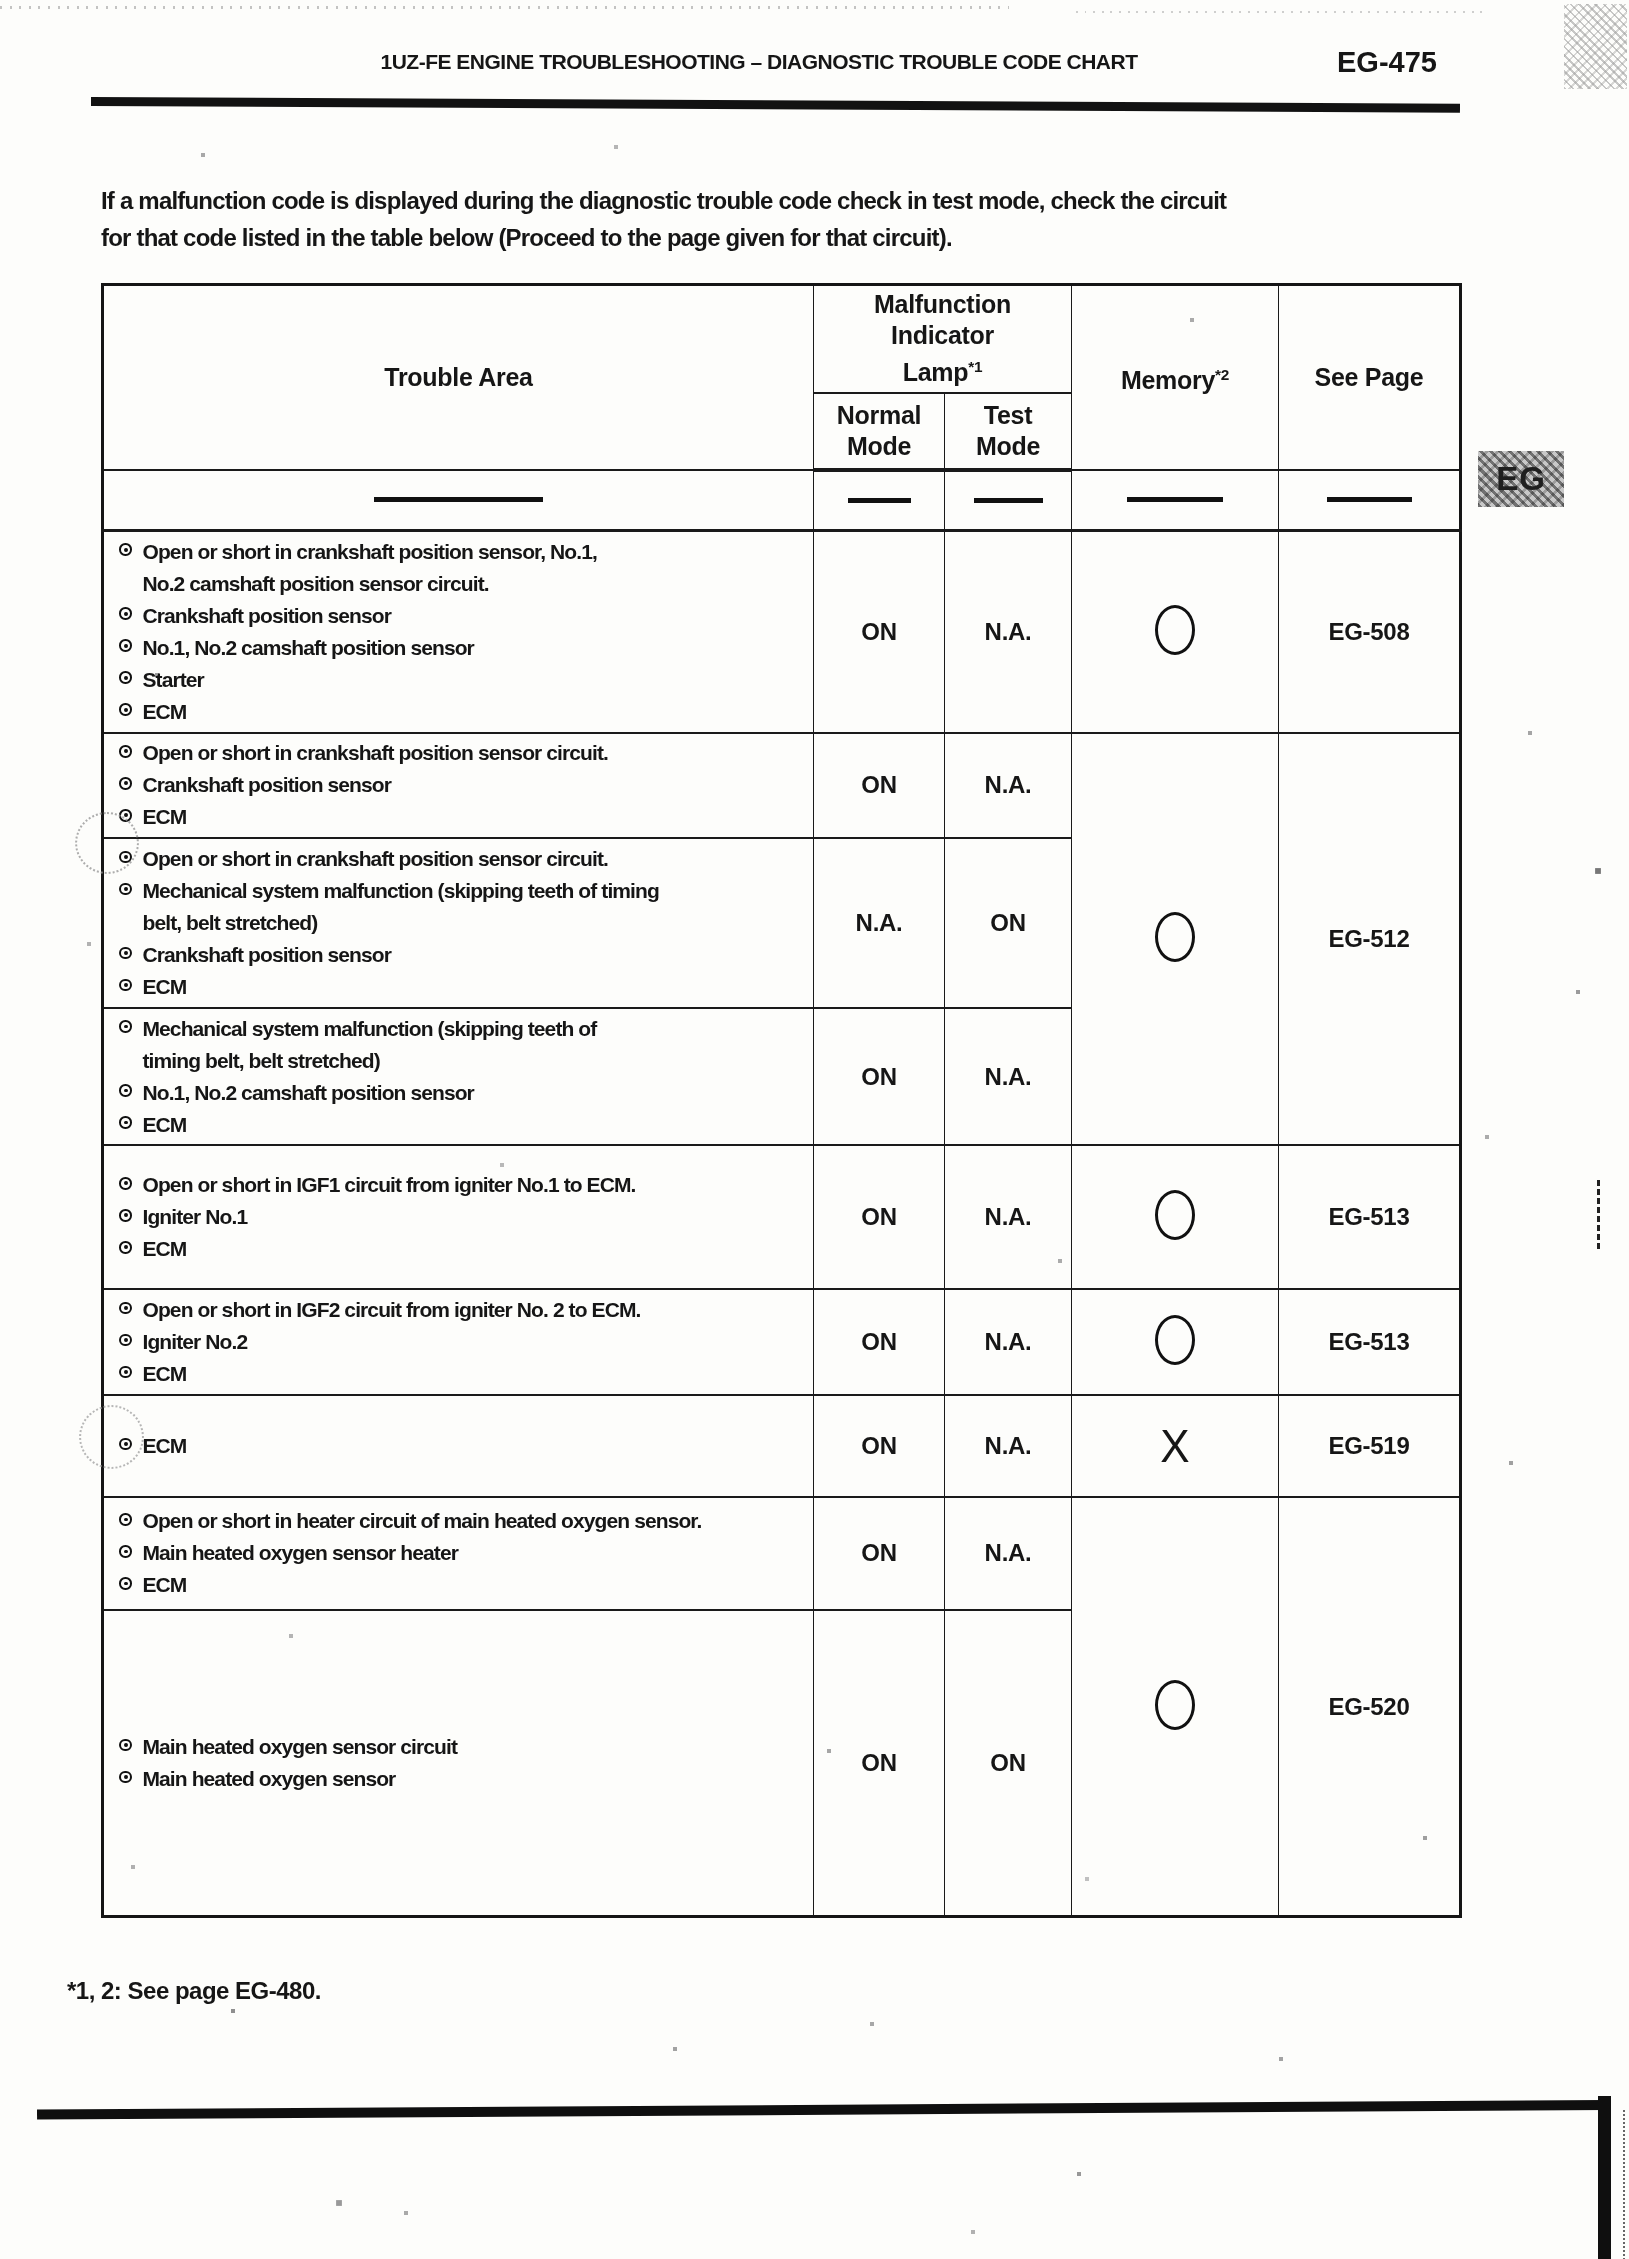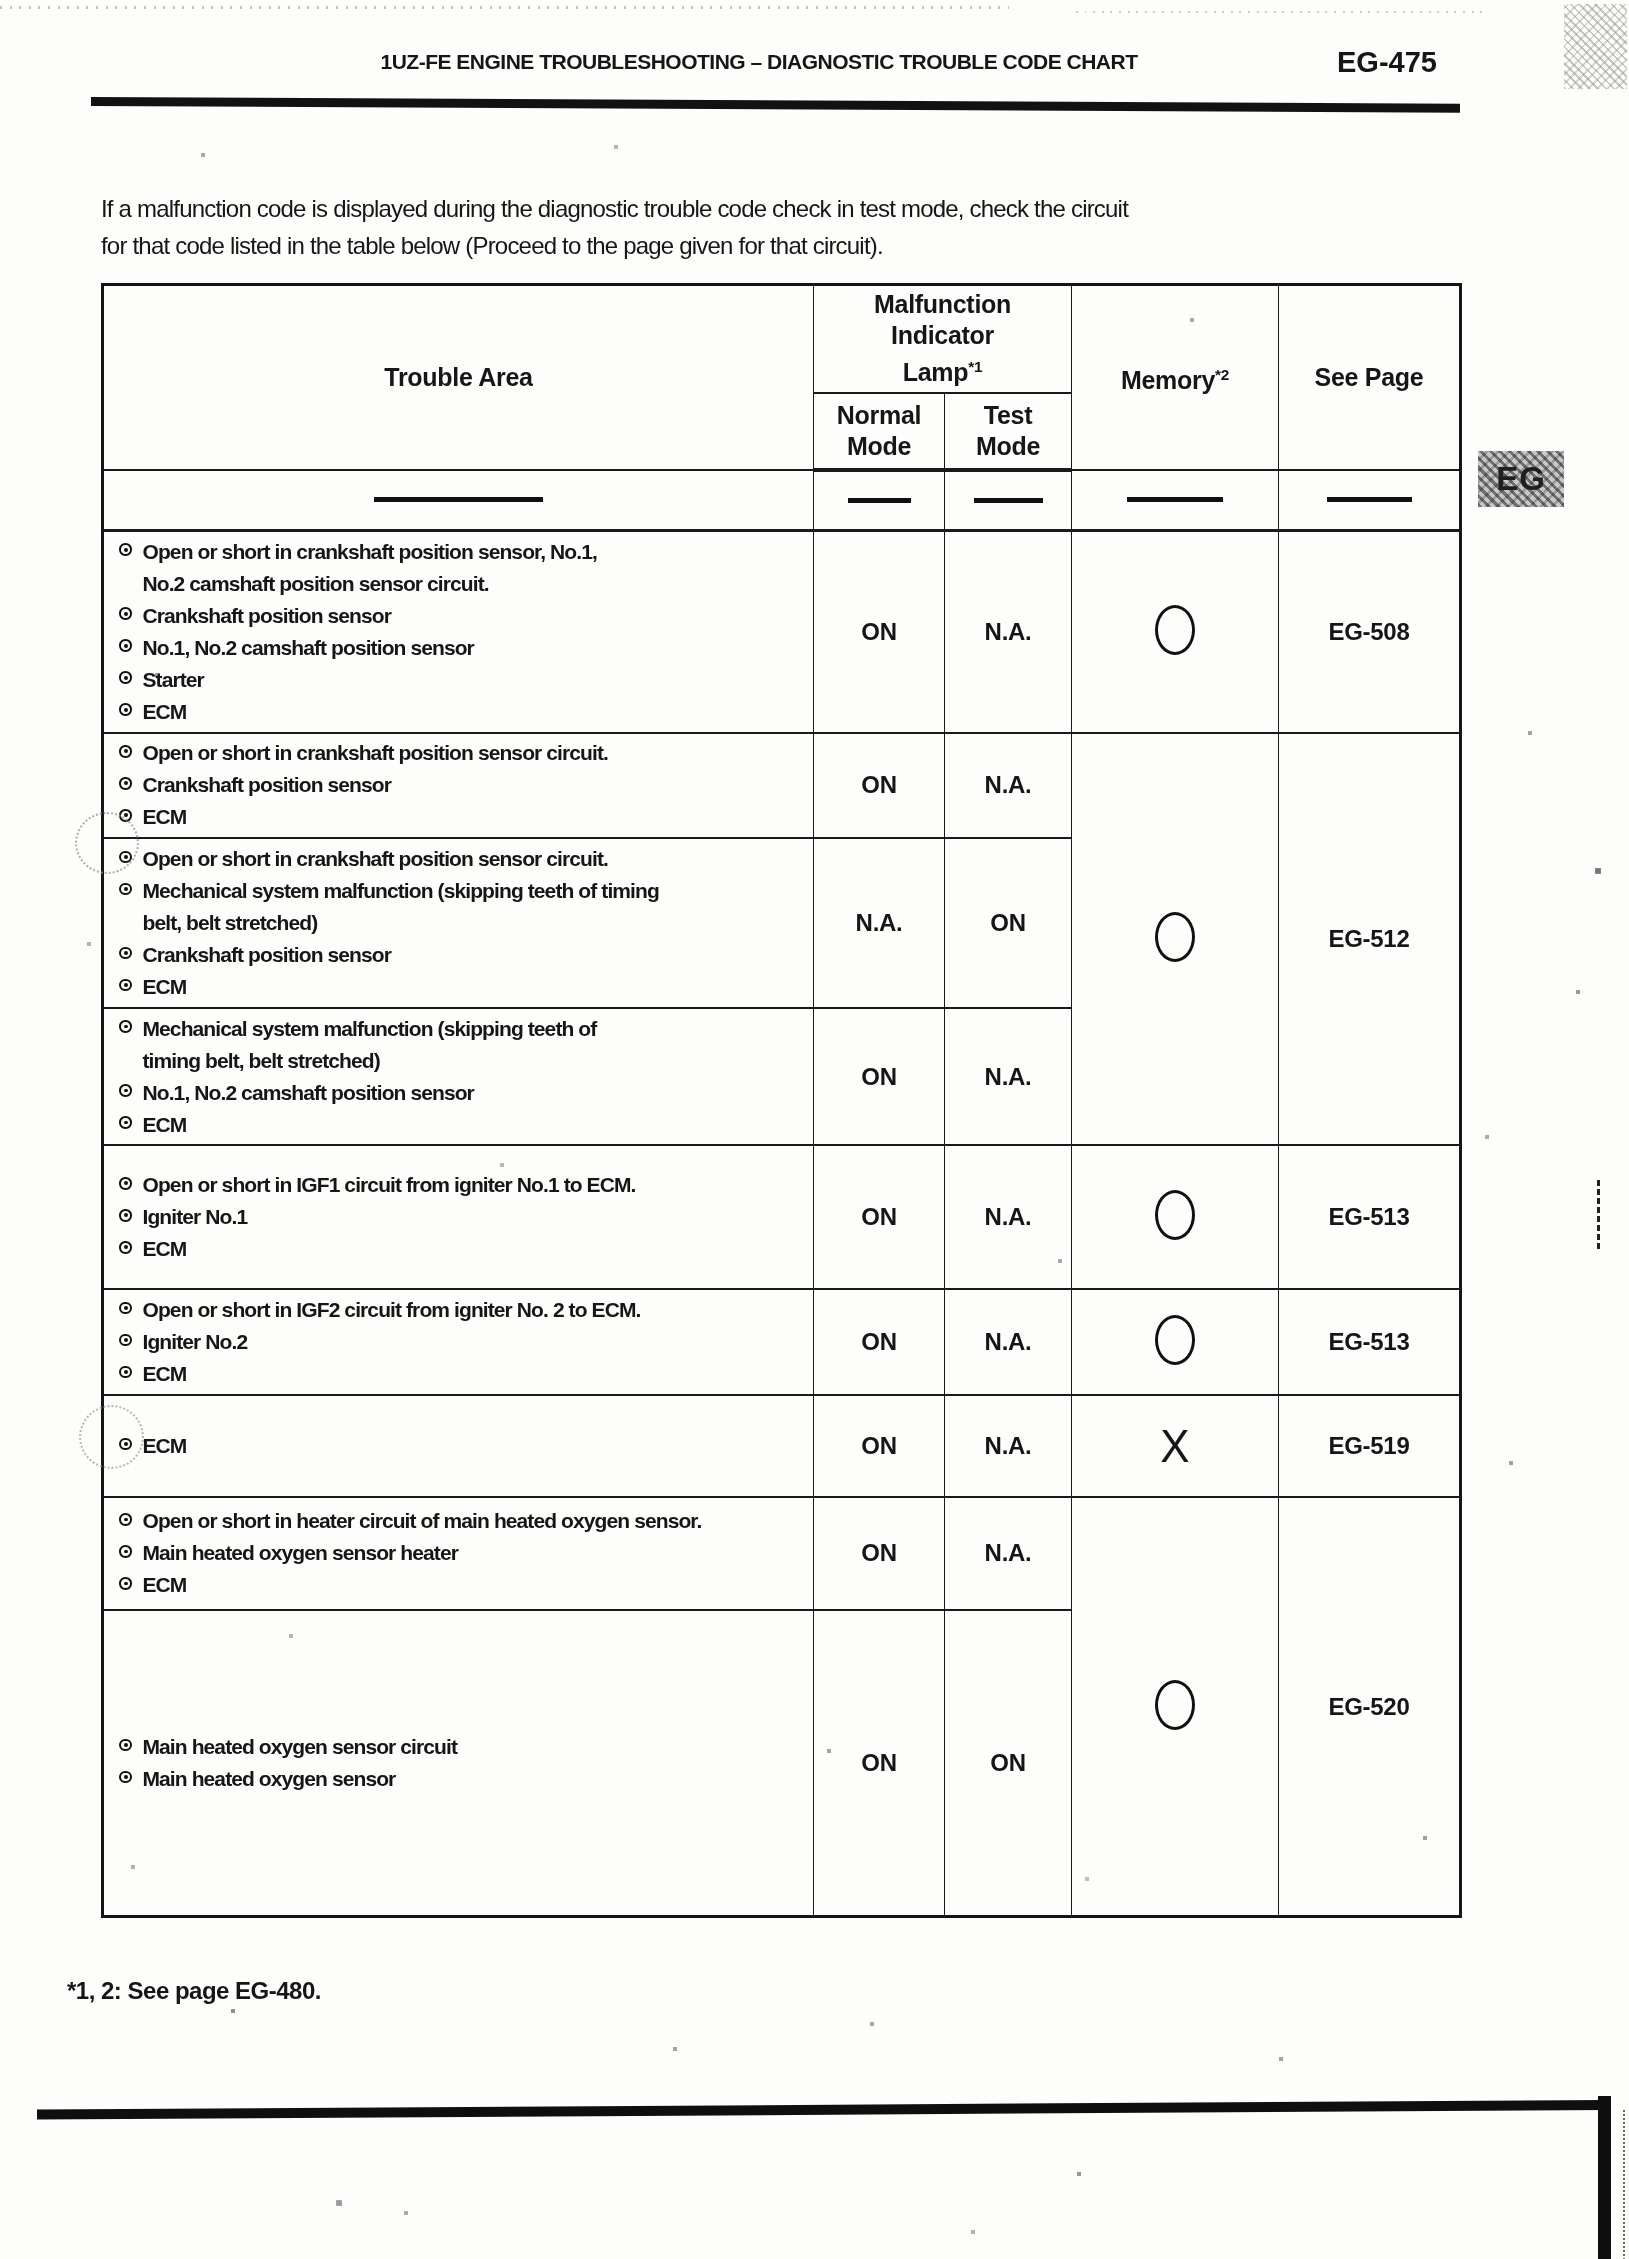--- a/index.html
+++ b/index.html
@@ -16,22 +16,22 @@
   }
   .pageno{
     position:absolute;left:1337px;top:46px;
     font-size:29px;font-weight:700;letter-spacing:0;
   }
   .toprule{
     position:absolute;left:91px;top:97px;width:1369px;height:8.6px;
     background:#121212;transform:rotate(0.28deg);transform-origin:left center;
   }
   .intro{
-    position:absolute;left:101px;top:190px;width:1403px;
-    font-size:24px;line-height:37px;font-weight:400;letter-spacing:-0.8px;
+    position:absolute;left:101px;top:182px;width:1403px;
+    font-size:24px;line-height:37px;font-weight:700;letter-spacing:-0.8px;
     white-space:pre-line;
   }
   
   table.dtc{
     position:absolute;left:101px;top:283px;width:1356px;
     border-collapse:collapse;table-layout:fixed;
     border:3.8px solid #151515;
   }
   .dtc th,.dtc td{
     border-style:solid;border-color:#1a1a1a;border-width:2.9px 1.9px;

